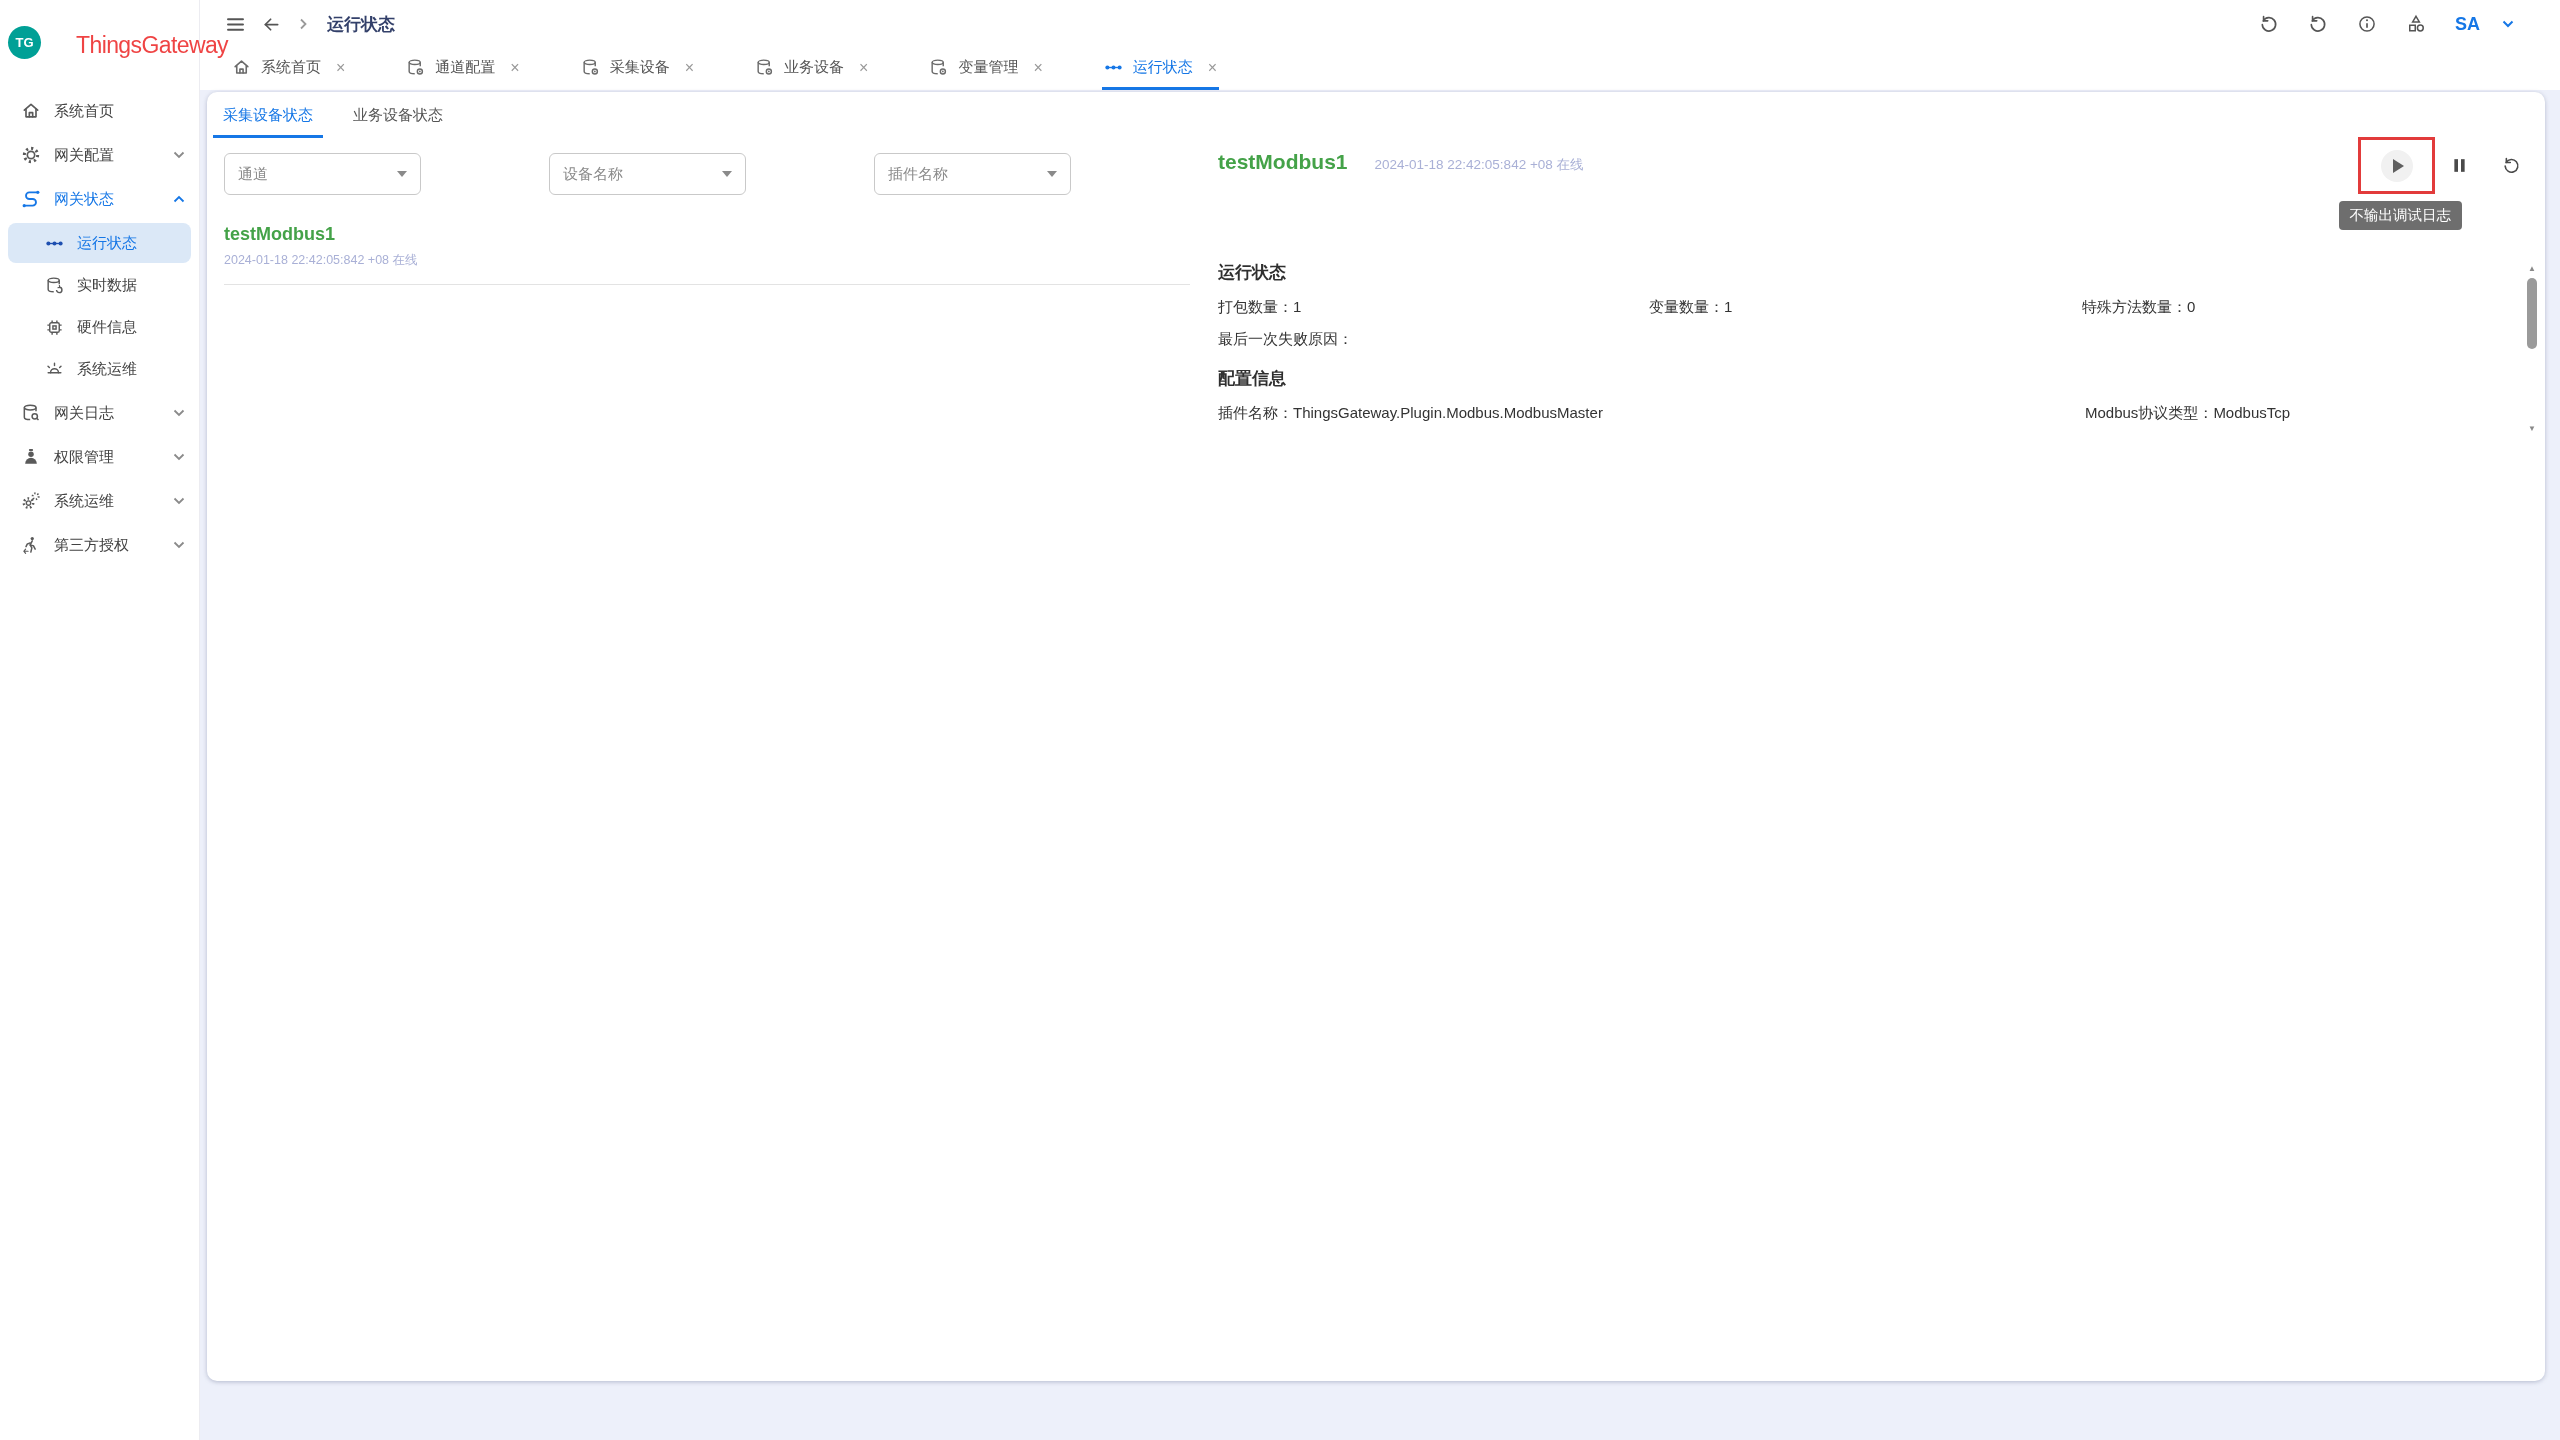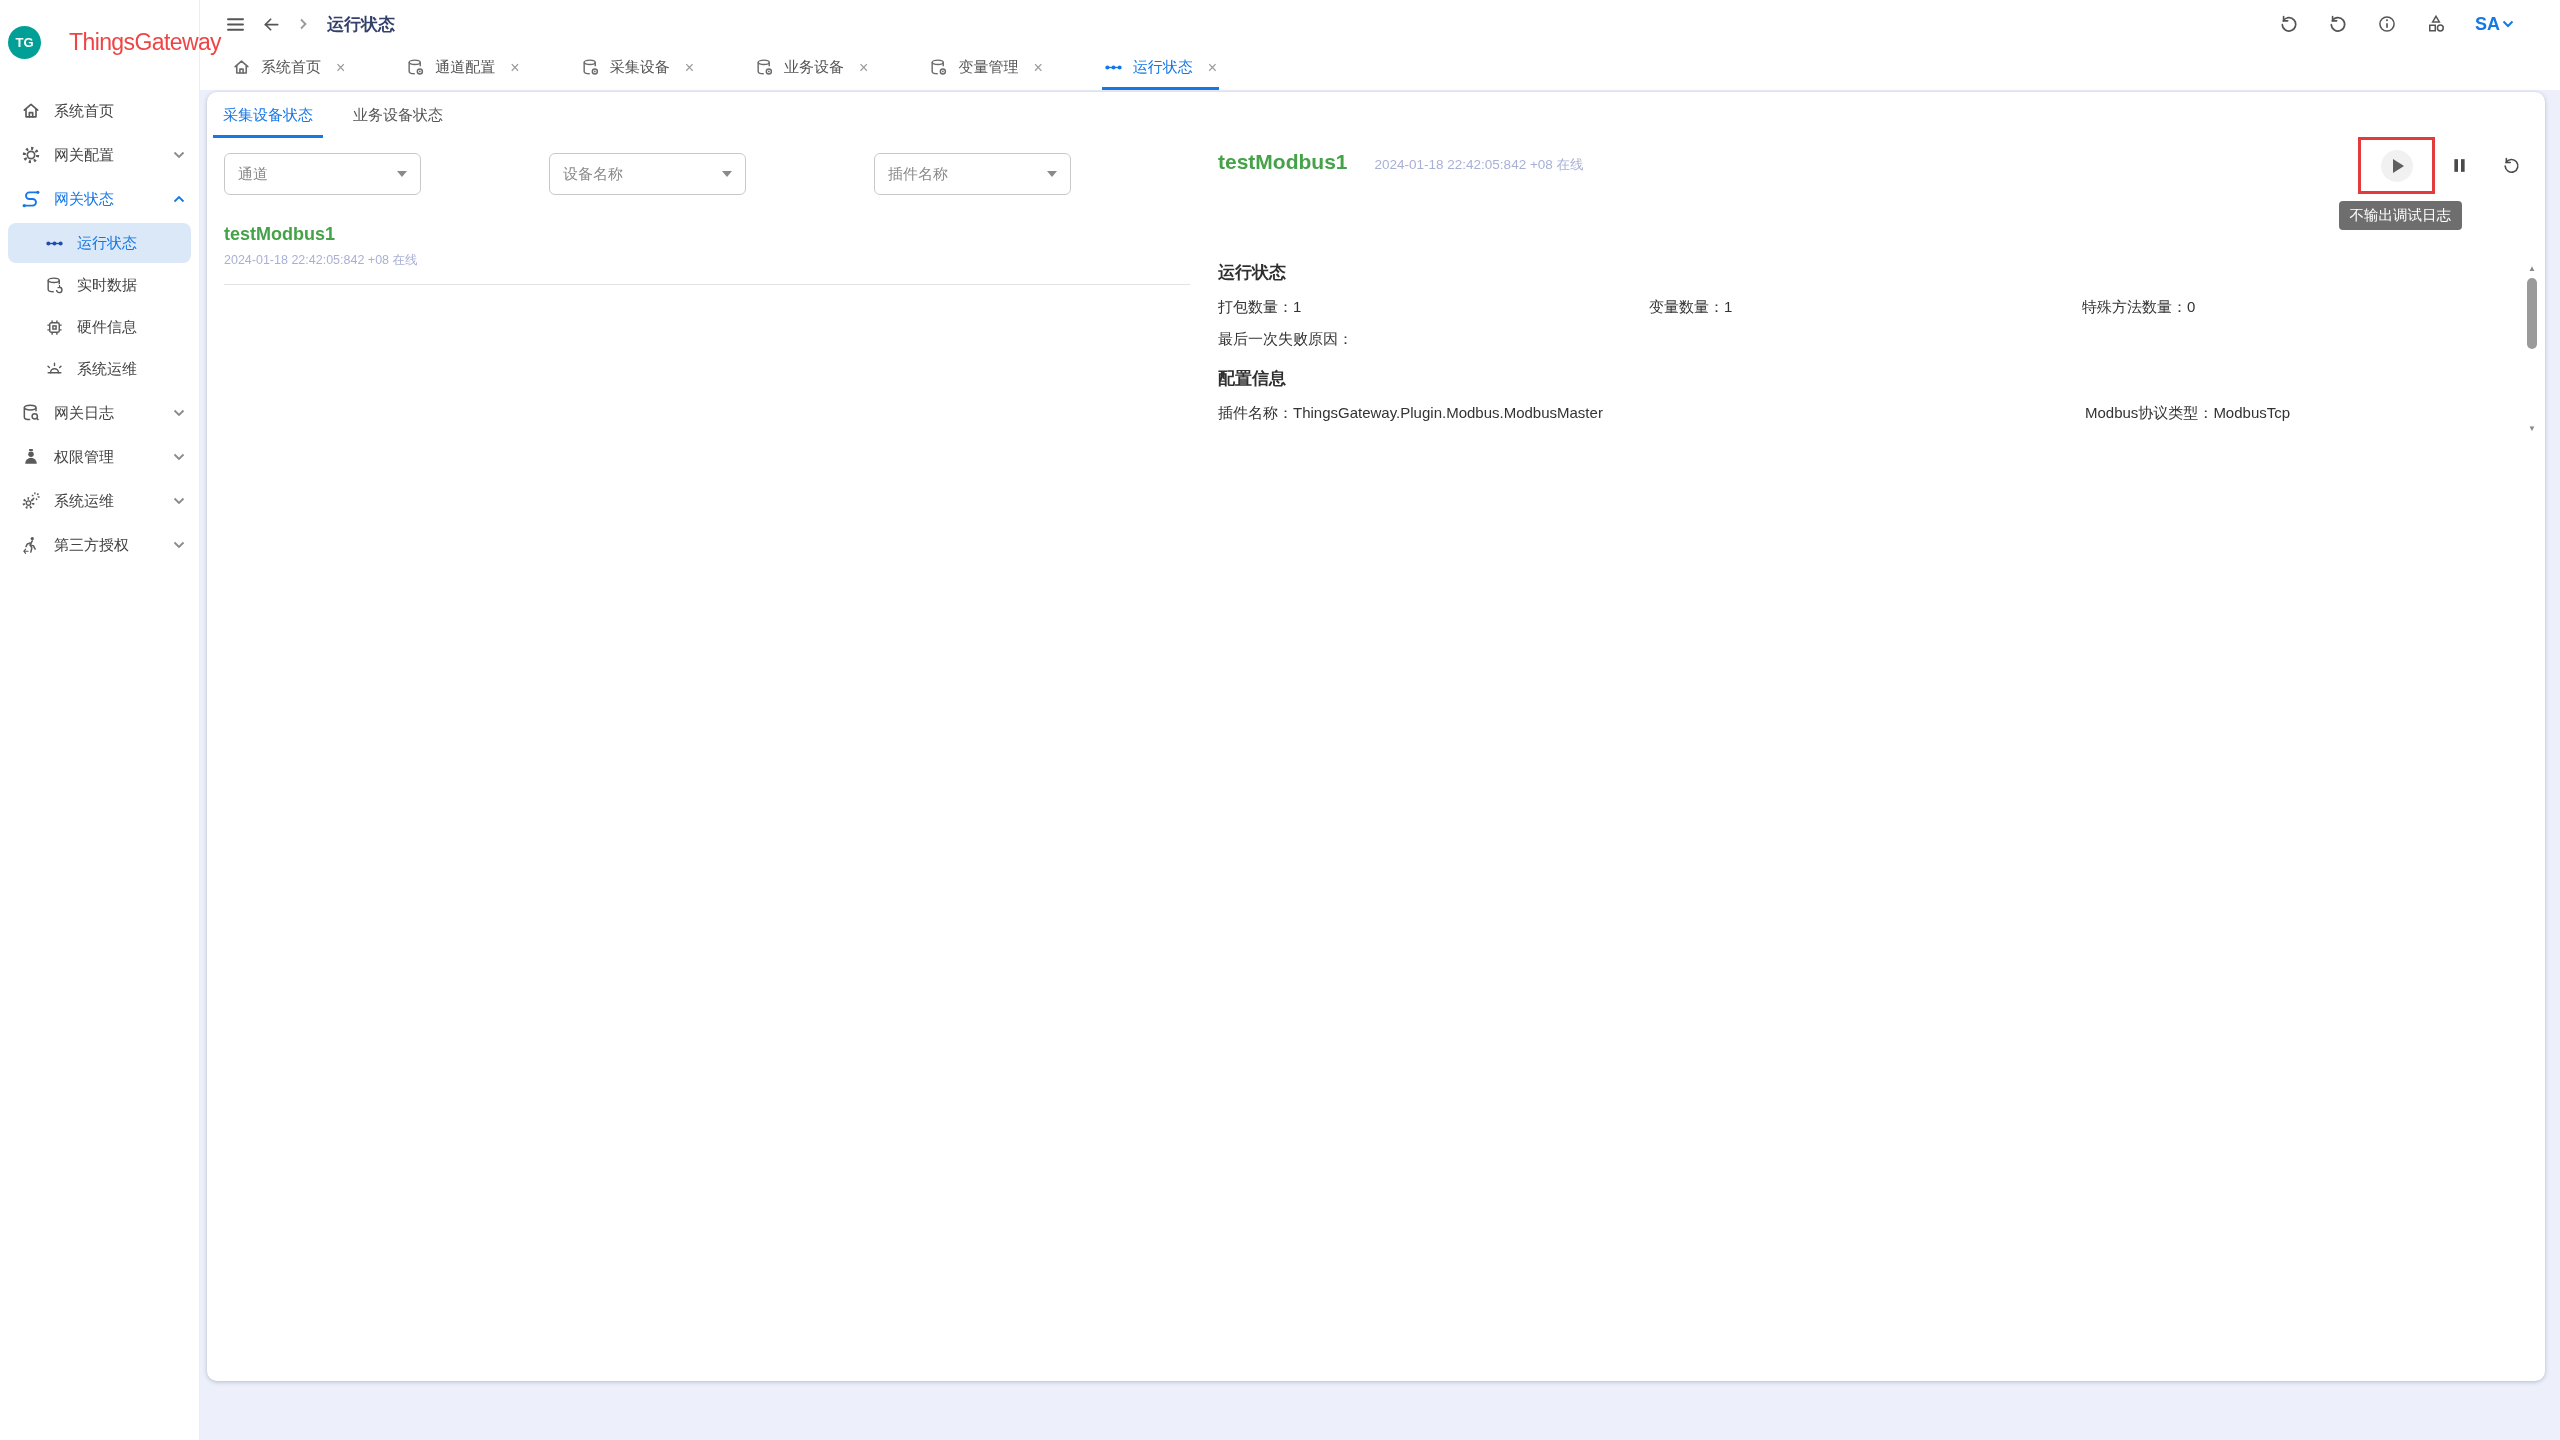--- a/index.html
+++ b/index.html
@@ -1,42 +1,42 @@
 <!DOCTYPE html>
 <html><head>
 <meta charset="utf-8">
 <style>
   * { margin:0; padding:0; box-sizing:border-box; }
   html,body { width:2560px; height:1440px; font-family:"Liberation Sans", sans-serif; background:#fff; overflow:hidden; }
   #app { position:relative; width:2560px; height:1440px; }
 
   
   .sidebar { position:absolute; left:0; top:0; width:200px; height:1440px; background:#fff; border-right:1px solid #ececf1; z-index:5; }
-  .logo { display:flex; align-items:center; padding:26px 0 0 8px; }
+  .logo { display:flex; align-items:flex-end; gap:7px; padding:26px 0 0 8px; }
   .logo-circle { width:33px; height:33px; border-radius:50%; background:#00a096; color:#fff; font-size:13px; font-weight:bold; display:flex; align-items:center; justify-content:center; flex:0 0 auto; }
   .logo-text { color:#ef4444; font-size:23px; font-weight:normal; letter-spacing:-0.6px; white-space:nowrap;margin-left:28px; }
   .menu { margin-top:30px; }
   .menu-item { height:44px; display:flex; align-items:center; padding:0 14px 0 21px; font-size:15px; color:#424242; cursor:pointer; }
   .menu-item .mi-icon { width:20px; height:20px; margin-right:13px; color:#5a5a5a; flex:0 0 auto; }
   .menu-item .chev { margin-left:auto; color:#8a8a8a; width:12px; height:8px; }
   .menu-item.active-parent, .menu-item.active-parent .mi-icon, .menu-item.active-parent .chev { color:#1677e6; }
   .submenu-item { height:40px; margin:2px 8px; border-radius:8px; display:flex; align-items:center; padding-left:37px; font-size:15px; color:#424242; cursor:pointer; }
   .submenu-item .mi-icon { width:19px; height:19px; margin-right:13px; color:#5a5a5a; flex:0 0 auto; }
   .submenu-item.active { background:#dbe8f7; color:#1677e6; }
   .submenu-item.active .mi-icon { color:#1e4fb0; }
 
   
   .navbar { position:absolute; left:200px; top:0; right:0; height:48px; background:#fff; display:flex; align-items:center; padding:0 46px 0 25px; }
   .nav-left { display:flex; align-items:center; gap:15px; }
   .nav-ic { width:21px; height:21px; color:#555; cursor:pointer; }
   .crumb-sep { width:12px; height:12px; color:#9a9a9a; }
   .nav-title { font-size:17px; font-weight:bold; color:#33406a; margin-left:3px; }
   .nav-right { margin-left:auto; display:flex; align-items:center; gap:29px; }
   .nav-right .nav-ic { width:20px; height:20px; }
-  .user-chip { display:flex; align-items:center; gap:2px; color:#1677e6; font-weight:bold; font-size:18px; cursor:pointer; }
+  .user-chip { display:flex; align-items:center; gap:22px; color:#1677e6; font-weight:bold; font-size:18px; cursor:pointer; }
   .user-chip .chev { width:12px; height:8px; }
 
   
   .tabbar { position:absolute; left:200px; top:48px; right:0; height:42px; background:#fff; display:flex; align-items:stretch; padding-left:30px; }
   .tab { display:flex; align-items:center; gap:10px; margin-right:57px; font-size:15px; color:#555; border-bottom:3px solid transparent; padding:0 2px; cursor:pointer; white-space:nowrap; }
   .tab .t-icon { width:19px; height:19px; color:#6b6b6b; }
   .tab .t-close { color:#999; font-size:16px; margin-left:5px; line-height:1; }
   .tab.active { color:#1677e6; border-bottom-color:#1677e6; font-weight:500; }
   .tab.active .t-icon { color:#1677e6; }
 

